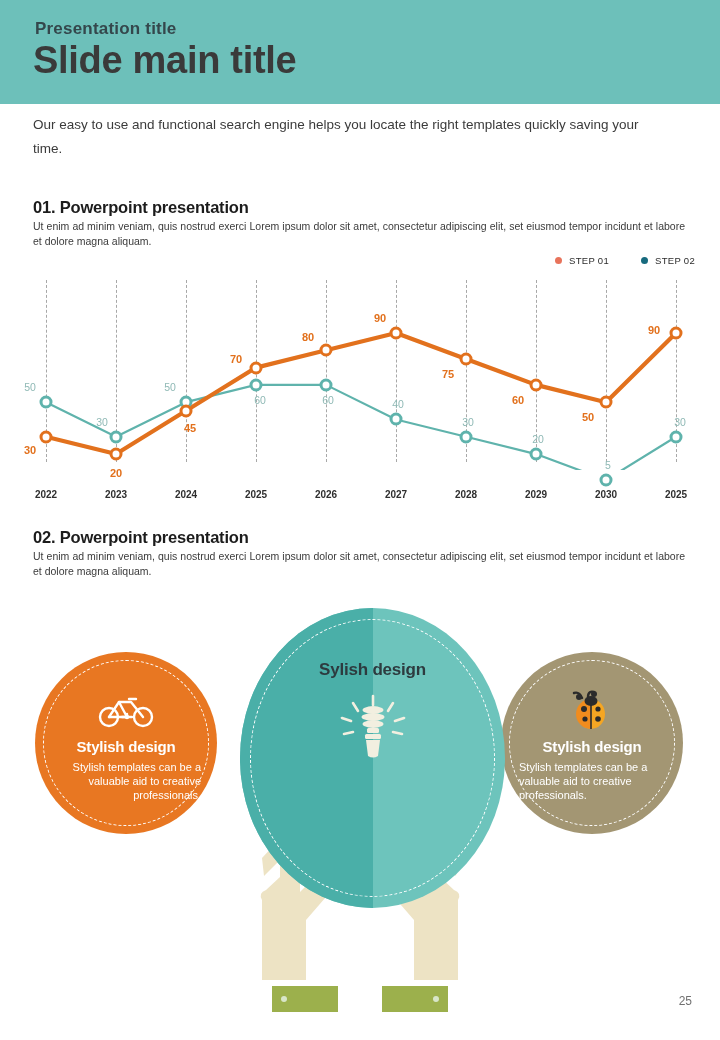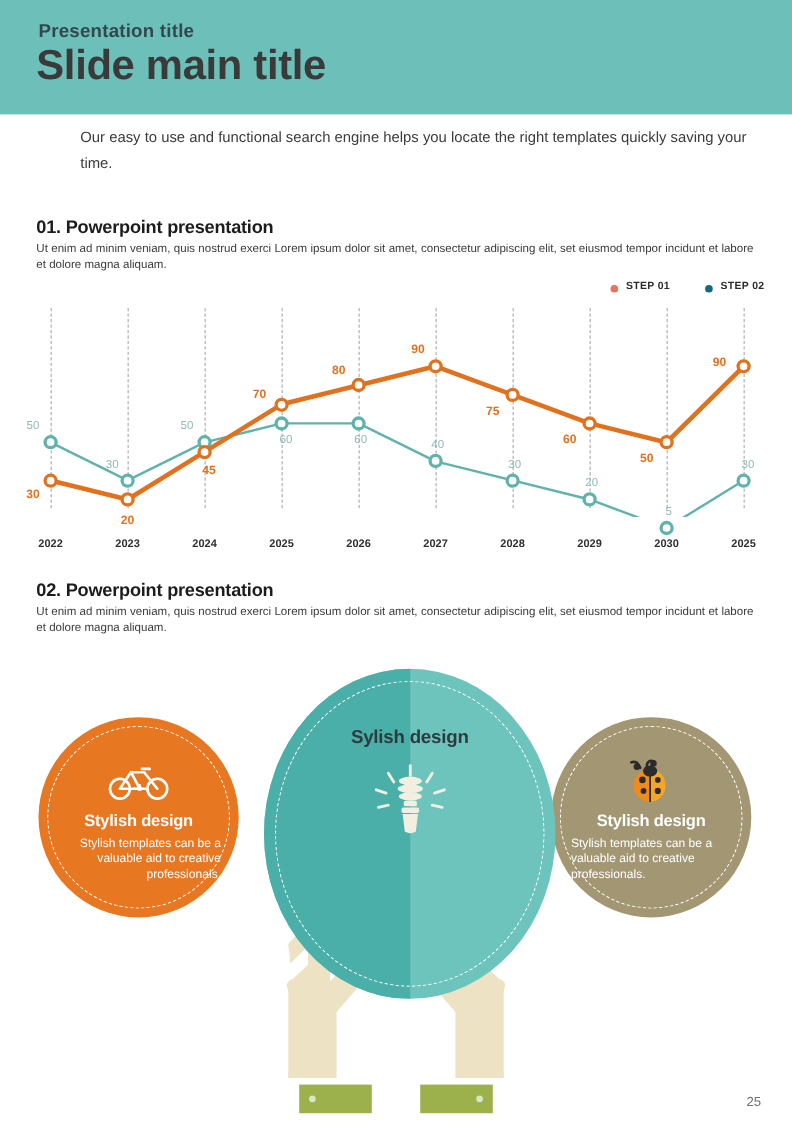--- a/index.html
+++ b/index.html
@@ -42,21 +42,20 @@
   }
 
   
   .intro {
     position: absolute;
     left: 33px; top: 113px;
     width: 630px;
     font-size: 13.5px;
     line-height: 24px;
     color: #3b3b3b;
-    margin-left: 40px;
   }
 
   
   .sec-title {
     position: absolute;
     font-size: 16.5px;
     font-weight: bold;
     color: #1c1c1c;
     letter-spacing: -.2px;
   }
@@ -81,24 +80,24 @@
   }
   .legend {
     position: absolute;
     right: 25px; top: 0px;
     display: flex;
     gap: 32px;
     align-items: center;
   }
   .legend-item {
     display: flex;
-    align-items: flex-end;
+    align-items: center;
     gap: 7px;
     font-size: 9.5px;
-    font-weight: bold;
+    font-weight: normal;
     color: #2b2b2b;
     letter-spacing: .3px;
   }
   .legend-dot {
     width: 7px; height: 7px;
     border-radius: 50%;
     display: block;
   }
   .plot {
     position: absolute;

